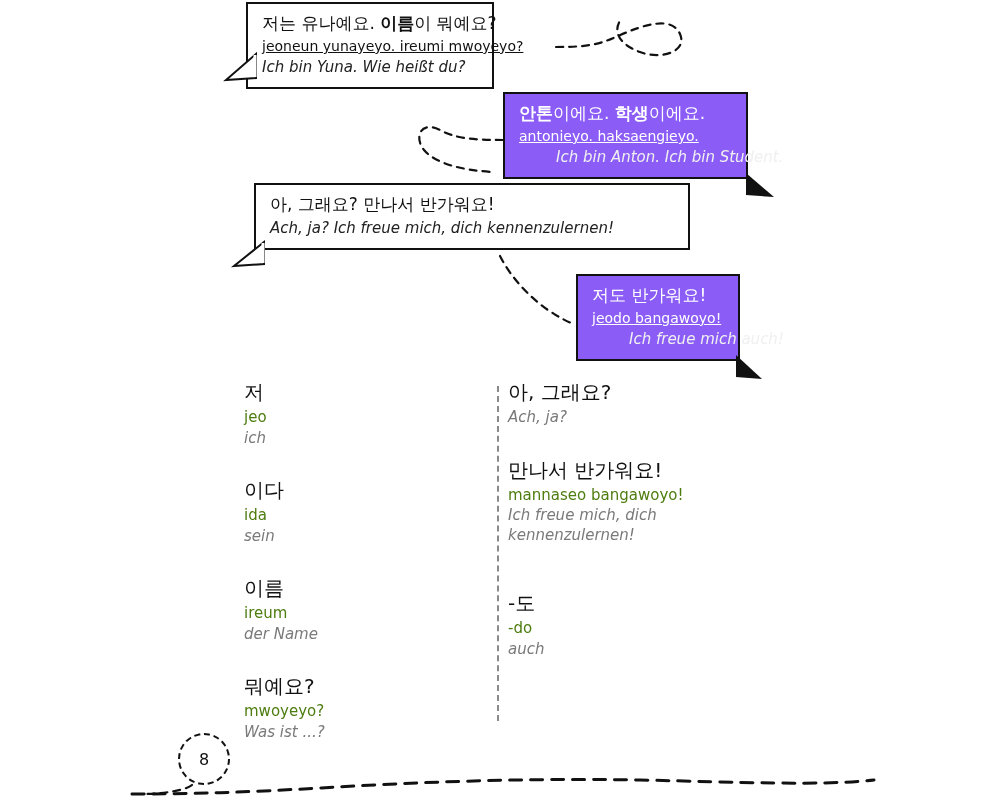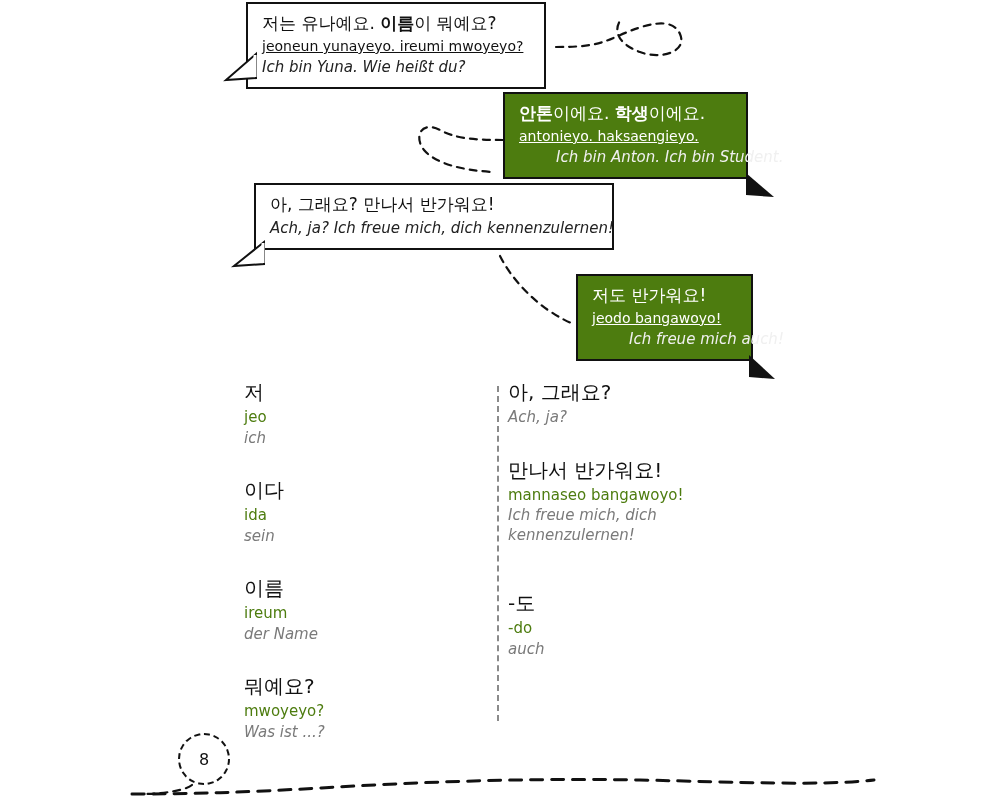--- a/index.html
+++ b/index.html
@@ -27,21 +27,21 @@
     position: absolute;
     padding: 8px 14px 10px 14px;
     line-height: 1.35;
   }
   .bubble.light {
     background: #ffffff;
     border: 2px solid #111111;
     color: #111111;
   }
   .bubble.dark {
-    background: #4d7c0f;
+    background: #8b5cf6;
     border: 2px solid #111111;
     color: #ffffff;
   }
   .bubble .ko {
     font-size: 17px;
     font-weight: 400;
     margin-bottom: 2px;
     white-space: nowrap;
   }
   .bubble .ko b { font-weight: 700; }
@@ -148,21 +148,21 @@
       <path d="M503 140 C470 140, 455 138, 440 130 C420 120, 414 138, 424 150 C436 164, 462 170, 492 172"></path>
 
       <path d="M500 256 C510 276, 528 296, 548 310 C560 318, 568 322, 574 324"></path>
 
       <path d="M132 794 C200 794, 250 792, 320 788 C420 782, 520 778, 640 780 C740 782, 820 786, 874 780" stroke-width="3" stroke-dasharray="12 9"></path>
 
       <path d="M192 785 C186 790, 165 794, 140 794" stroke-width="2.2"></path>
     </g>
   </svg>
 
-  <div class="bubble light" style="left:246px; top:2px; width:300px;">
+  <div class="bubble light" style="left:246px; top:2px; width:248px;">
     <div class="ko">
       <span>저는 유나예요. </span><b>이름</b><span>이 뭐예요?</span>
     </div>
     <div class="rom">jeoneun yunayeyo. ireumi mwoyeyo?</div>
     <div class="de">Ich bin Yuna. Wie heißt du?</div>
     <div class="tail" style="left:-22px; top:48px;">
       <svg width="30" height="30" viewBox="0 0 30 30">
         <path d="M30 2 L0 28 L30 26 Z" fill="#ffffff" stroke="#111111" stroke-width="2"></path>
         <path d="M29 3 L29 25" stroke="#ffffff" stroke-width="3"></path>
       </svg>
@@ -175,32 +175,32 @@
     </div>
     <div class="rom">antonieyo. haksaengieyo.</div>
     <div class="de">Ich bin Anton. Ich bin Student.</div>
     <div class="tail" style="right:-24px; bottom:-18px;">
       <svg width="32" height="32" viewBox="0 0 32 32">
         <path d="M2 0 L30 24 L2 22 Z" fill="#111111"></path>
       </svg>
     </div>
   </div>
 
-  <div class="bubble light" style="left:254px; top:183px; width:360px;">
+  <div class="bubble light" style="left:254px; top:183px; width:436px;">
     <div class="ko">아, 그래요? 만나서 반가워요!</div>
     <div class="de">Ach, ja? Ich freue mich, dich kennenzulernen!</div>
     <div class="tail" style="left:-22px; bottom:-16px;">
       <svg width="30" height="30" viewBox="0 0 30 30">
         <path d="M30 0 L0 24 L30 22 Z" fill="#ffffff" stroke="#111111" stroke-width="2"></path>
         <path d="M29 1 L29 21" stroke="#ffffff" stroke-width="3"></path>
       </svg>
     </div>
   </div>
 
-  <div class="bubble dark" style="left:576px; top:274px; width:177px;">
+  <div class="bubble dark" style="left:576px; top:274px; width:164px;">
     <div class="ko">저도 반가워요!</div>
     <div class="rom">jeodo bangawoyo!</div>
     <div class="de">Ich freue mich auch!</div>
     <div class="tail" style="right:-22px; bottom:-18px;">
       <svg width="32" height="32" viewBox="0 0 32 32">
         <path d="M2 0 L28 24 L2 22 Z" fill="#111111"></path>
       </svg>
     </div>
   </div>
 

